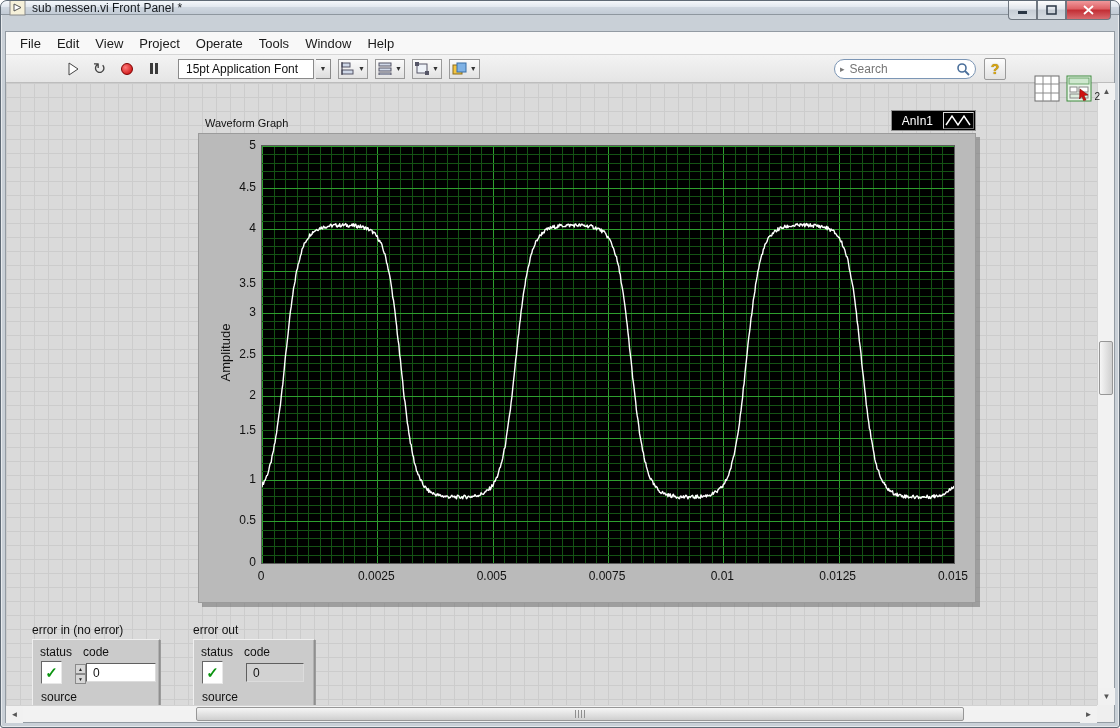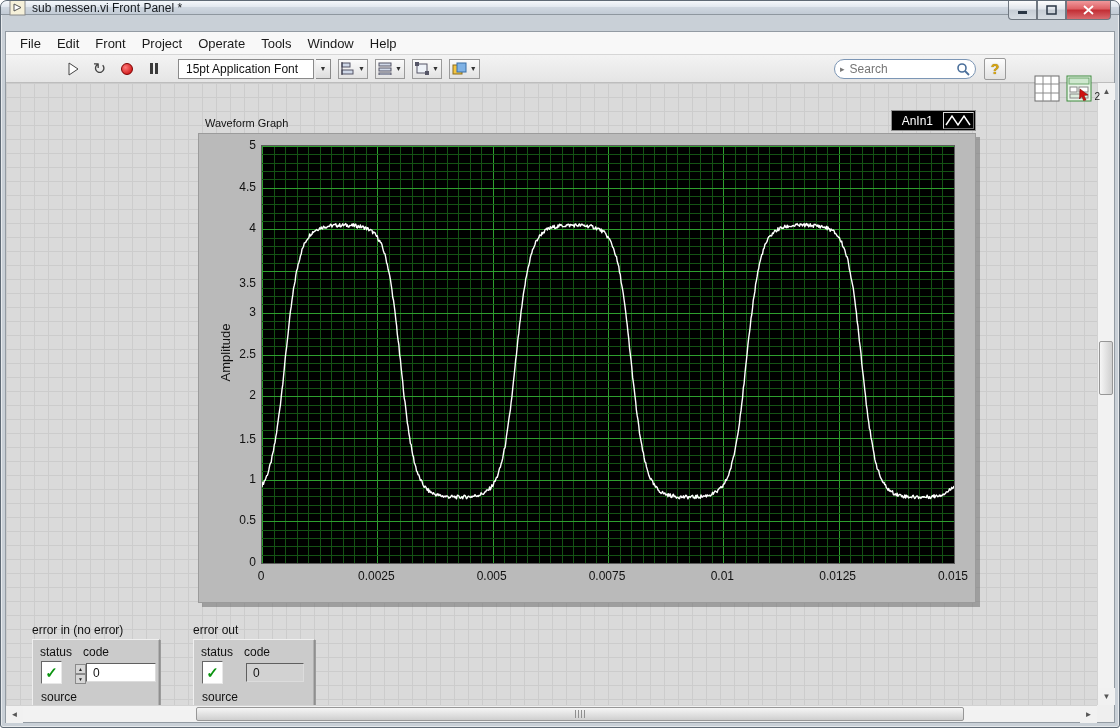--- a/index.html
+++ b/index.html
@@ -127,21 +127,21 @@
           </svg>
       </div>
     </div>
   </div>
 
   <div class="client">
 
     <div class="menubar">
       <span class="menu-item">File</span>
       <span class="menu-item">Edit</span>
-      <span class="menu-item">Front</span>
+      <span class="menu-item">View</span>
       <span class="menu-item">Project</span>
       <span class="menu-item">Operate</span>
       <span class="menu-item">Tools</span>
       <span class="menu-item">Window</span>
       <span class="menu-item">Help</span>
     </div>
 
     <div class="toolbar">
       <div class="tbtn">
         <svg width="14" height="14">
@@ -359,21 +359,21 @@
             </svg>
         </div>
         <div id="y-ticks">
             <div class="ytick" style="top: 4px;">5</div>
             <div class="ytick" style="top: 45.7px;">4.5</div>
             <div class="ytick" style="top: 87.4px;">4</div>
             <div class="ytick" style="top: 128px; margin-top: 14px;">3.5</div>
             <div class="ytick" style="top: 170.8px;">3</div>
             <div class="ytick" style="top: 212.5px;">2.5</div>
             <div class="ytick" style="top: 254.2px;">2</div>
-            <div class="ytick" style="top: 298px;">1.5</div>
+            <div class="ytick" style="top: 289px;">1.5</div>
             <div class="ytick" style="top: 337.6px;">1</div>
             <div class="ytick" style="top: 379.3px; padding-left: 14px;">0.5</div>
             <div class="ytick" style="top: 421px;">0</div>
           </div>
         <div id="x-ticks">
             <div class="xtick" style="left: 22px; top: 435px;">0</div>
             <div class="xtick" style="left: 137.333px; top: 435px;">0.0025</div>
             <div class="xtick" style="left: 252.667px; top: 435px;">0.005</div>
             <div class="xtick" style="left: 368px; top: 435px;">0.0075</div>
             <div class="xtick" style="left: 483.333px; top: 435px;">0.01</div>

